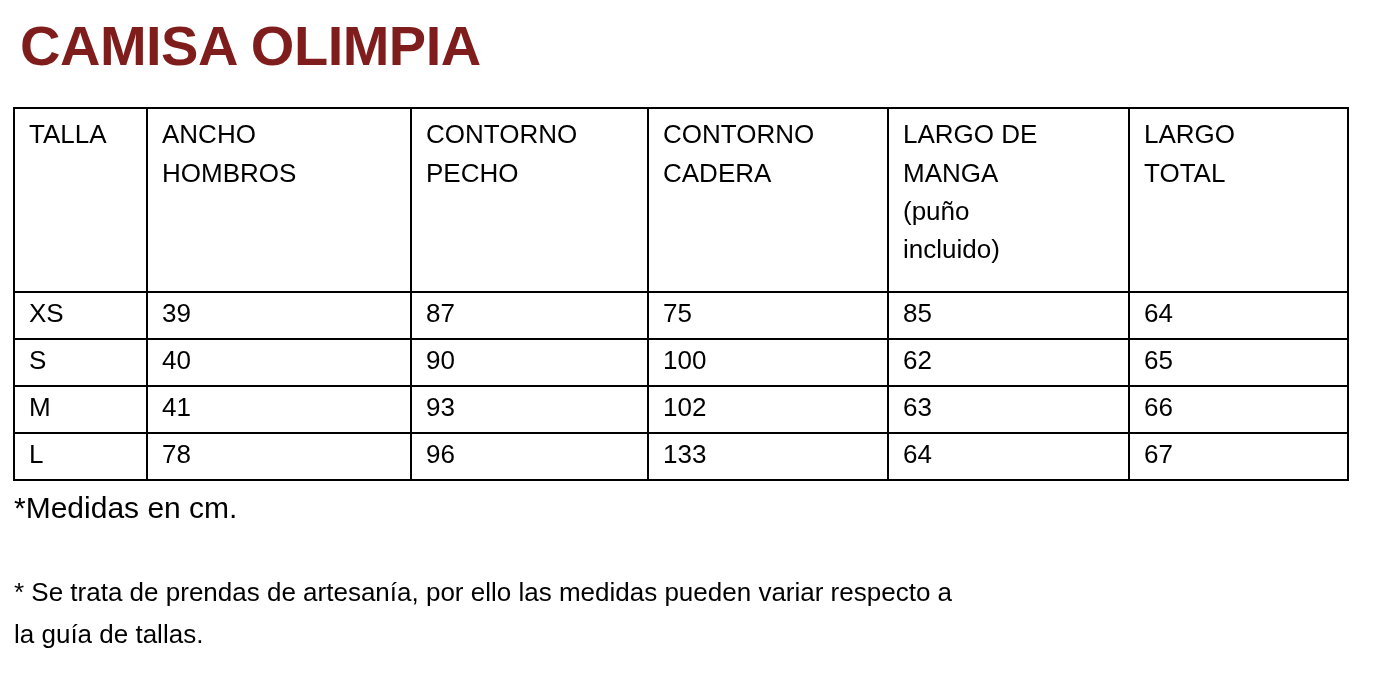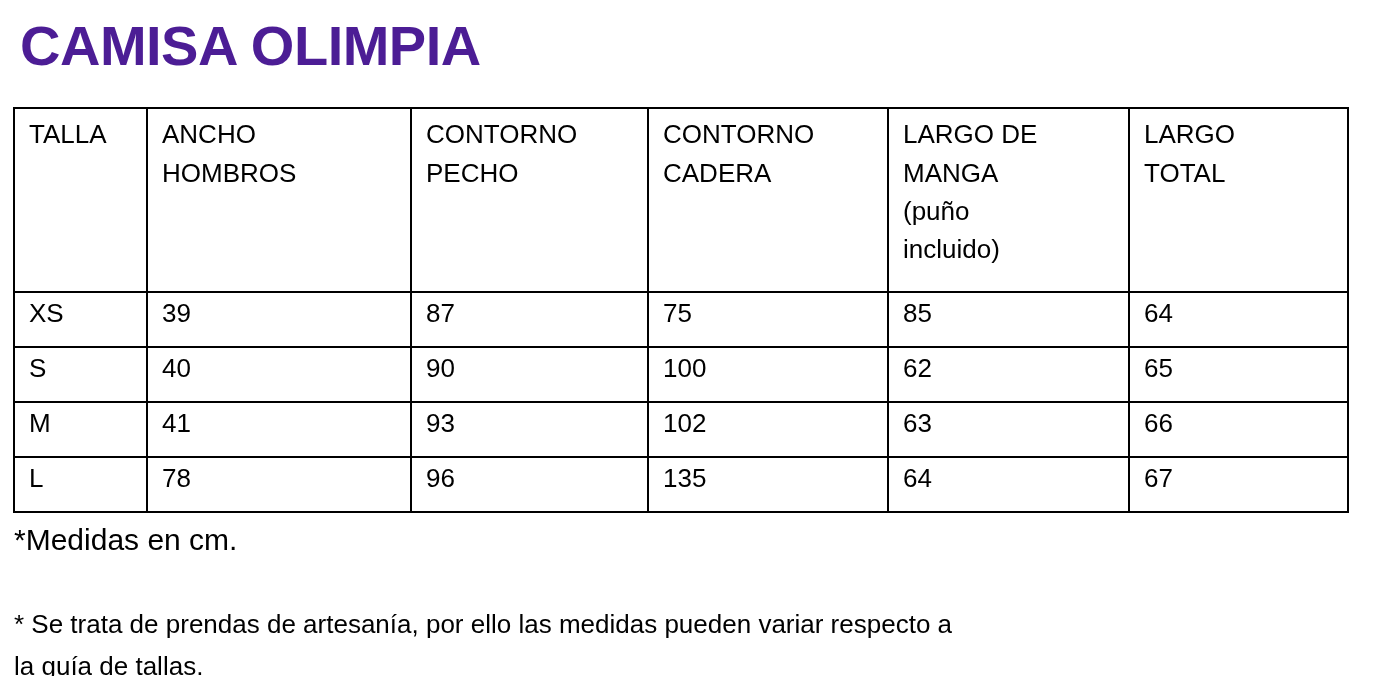--- a/index.html
+++ b/index.html
@@ -17,21 +17,21 @@
     background: #ffffff;
     overflow: hidden;
   }
   .page-title {
     margin: 0;
     padding: 14px 0 0 20px;
     font-size: 56px;
     font-weight: 700;
     letter-spacing: -0.5px;
     line-height: 1.15;
-    color: #4c1d95;
+    color: #7f1d1d;
   }
   table.size-table {
     border-collapse: collapse;
     table-layout: fixed;
     margin: 29px 0 0 13px;
     width: 1334px;
     font-size: 26px;
     font-weight: 400;
   }
   table.size-table th,
@@ -41,21 +41,21 @@
     vertical-align: top;
     overflow: hidden;
   }
   table.size-table thead tr { height: 184px; }
   table.size-table th {
     font-weight: 400;
     white-space: pre-line;
     padding: 6px 6px 0 14px;
     line-height: 1.47;
   }
-  table.size-table tbody tr { height: 55px; }
+  table.size-table tbody tr { height: 47px; }
   table.size-table td {
     padding: 5px 6px 0 14px;
     line-height: 1.2;
   }
   .footnote-units {
     margin: 9px 0 0 14px;
     font-size: 30px;
     line-height: 1.2;
   }
   .footnote-disclaimer {
@@ -121,21 +121,21 @@
         <td>41</td>
         <td>93</td>
         <td>102</td>
         <td>63</td>
         <td>66</td>
       </tr>
       <tr>
         <td>L</td>
         <td>78</td>
         <td>96</td>
-        <td>135</td>
+        <td>133</td>
         <td>64</td>
         <td>67</td>
       </tr>
     </tbody>
   </table>
 
   <p class="footnote-units">*Medidas en cm.</p>
 
   <p class="footnote-disclaimer">* Se trata de prendas de artesanía, por ello las medidas pueden variar respecto a
 la guía de tallas.</p>

